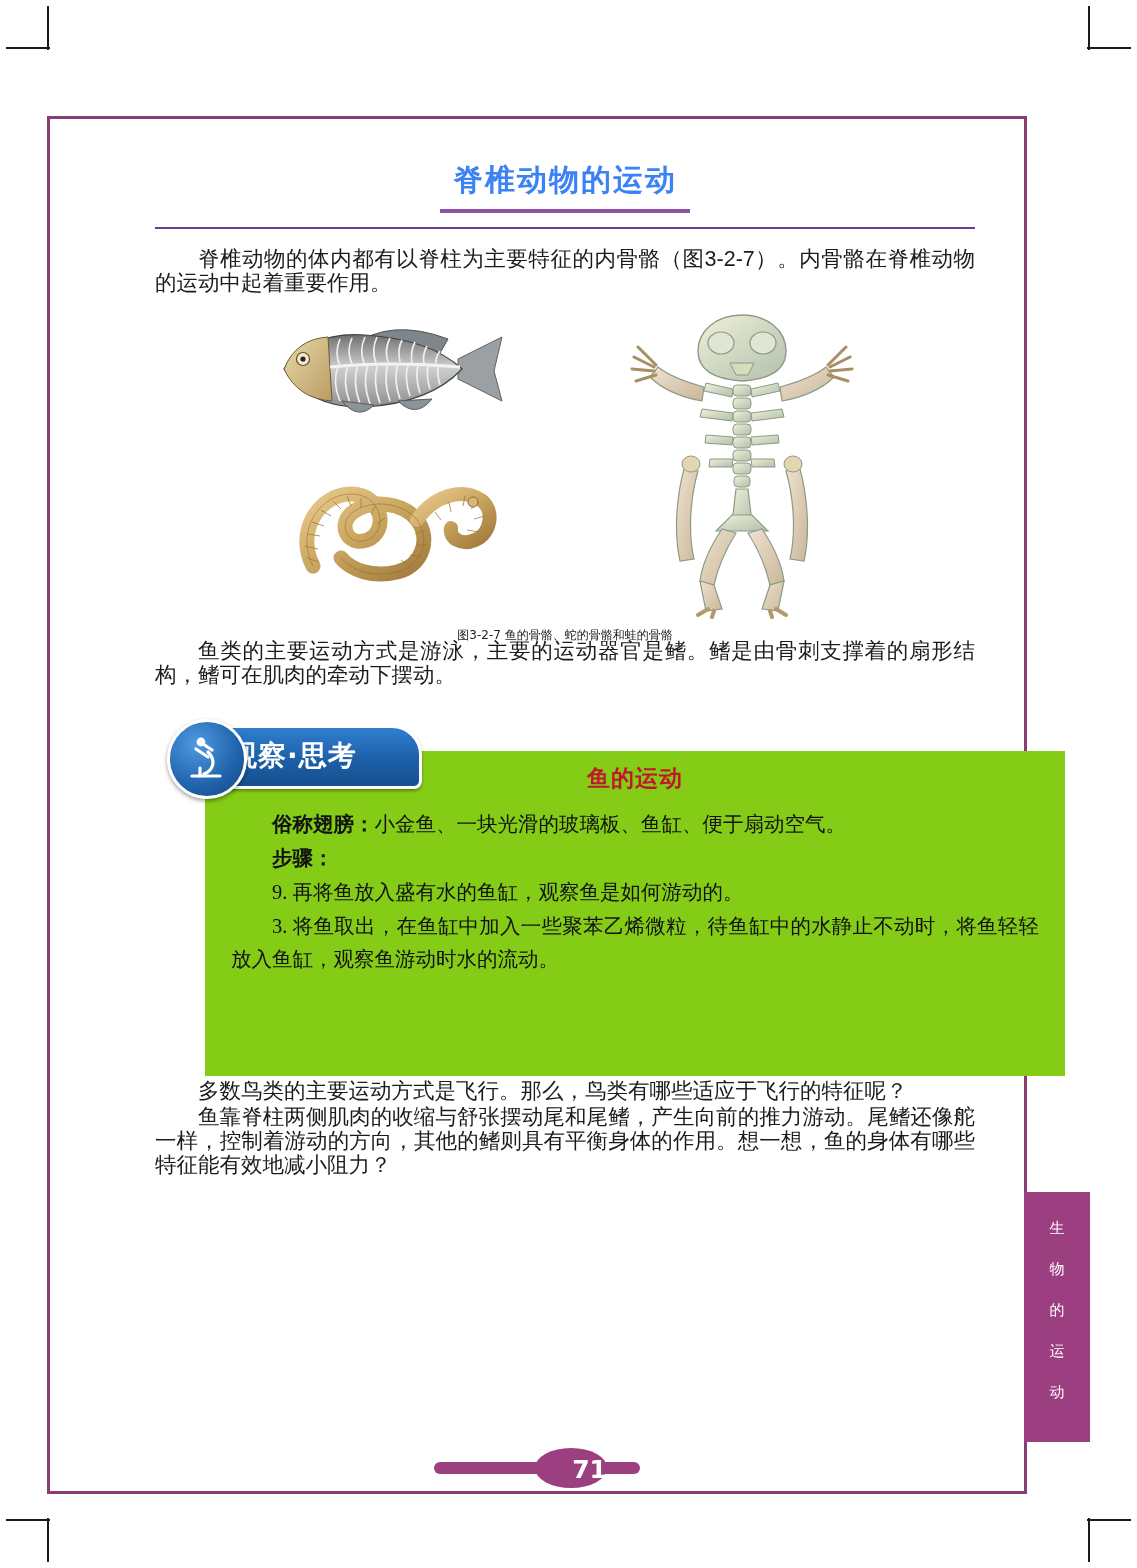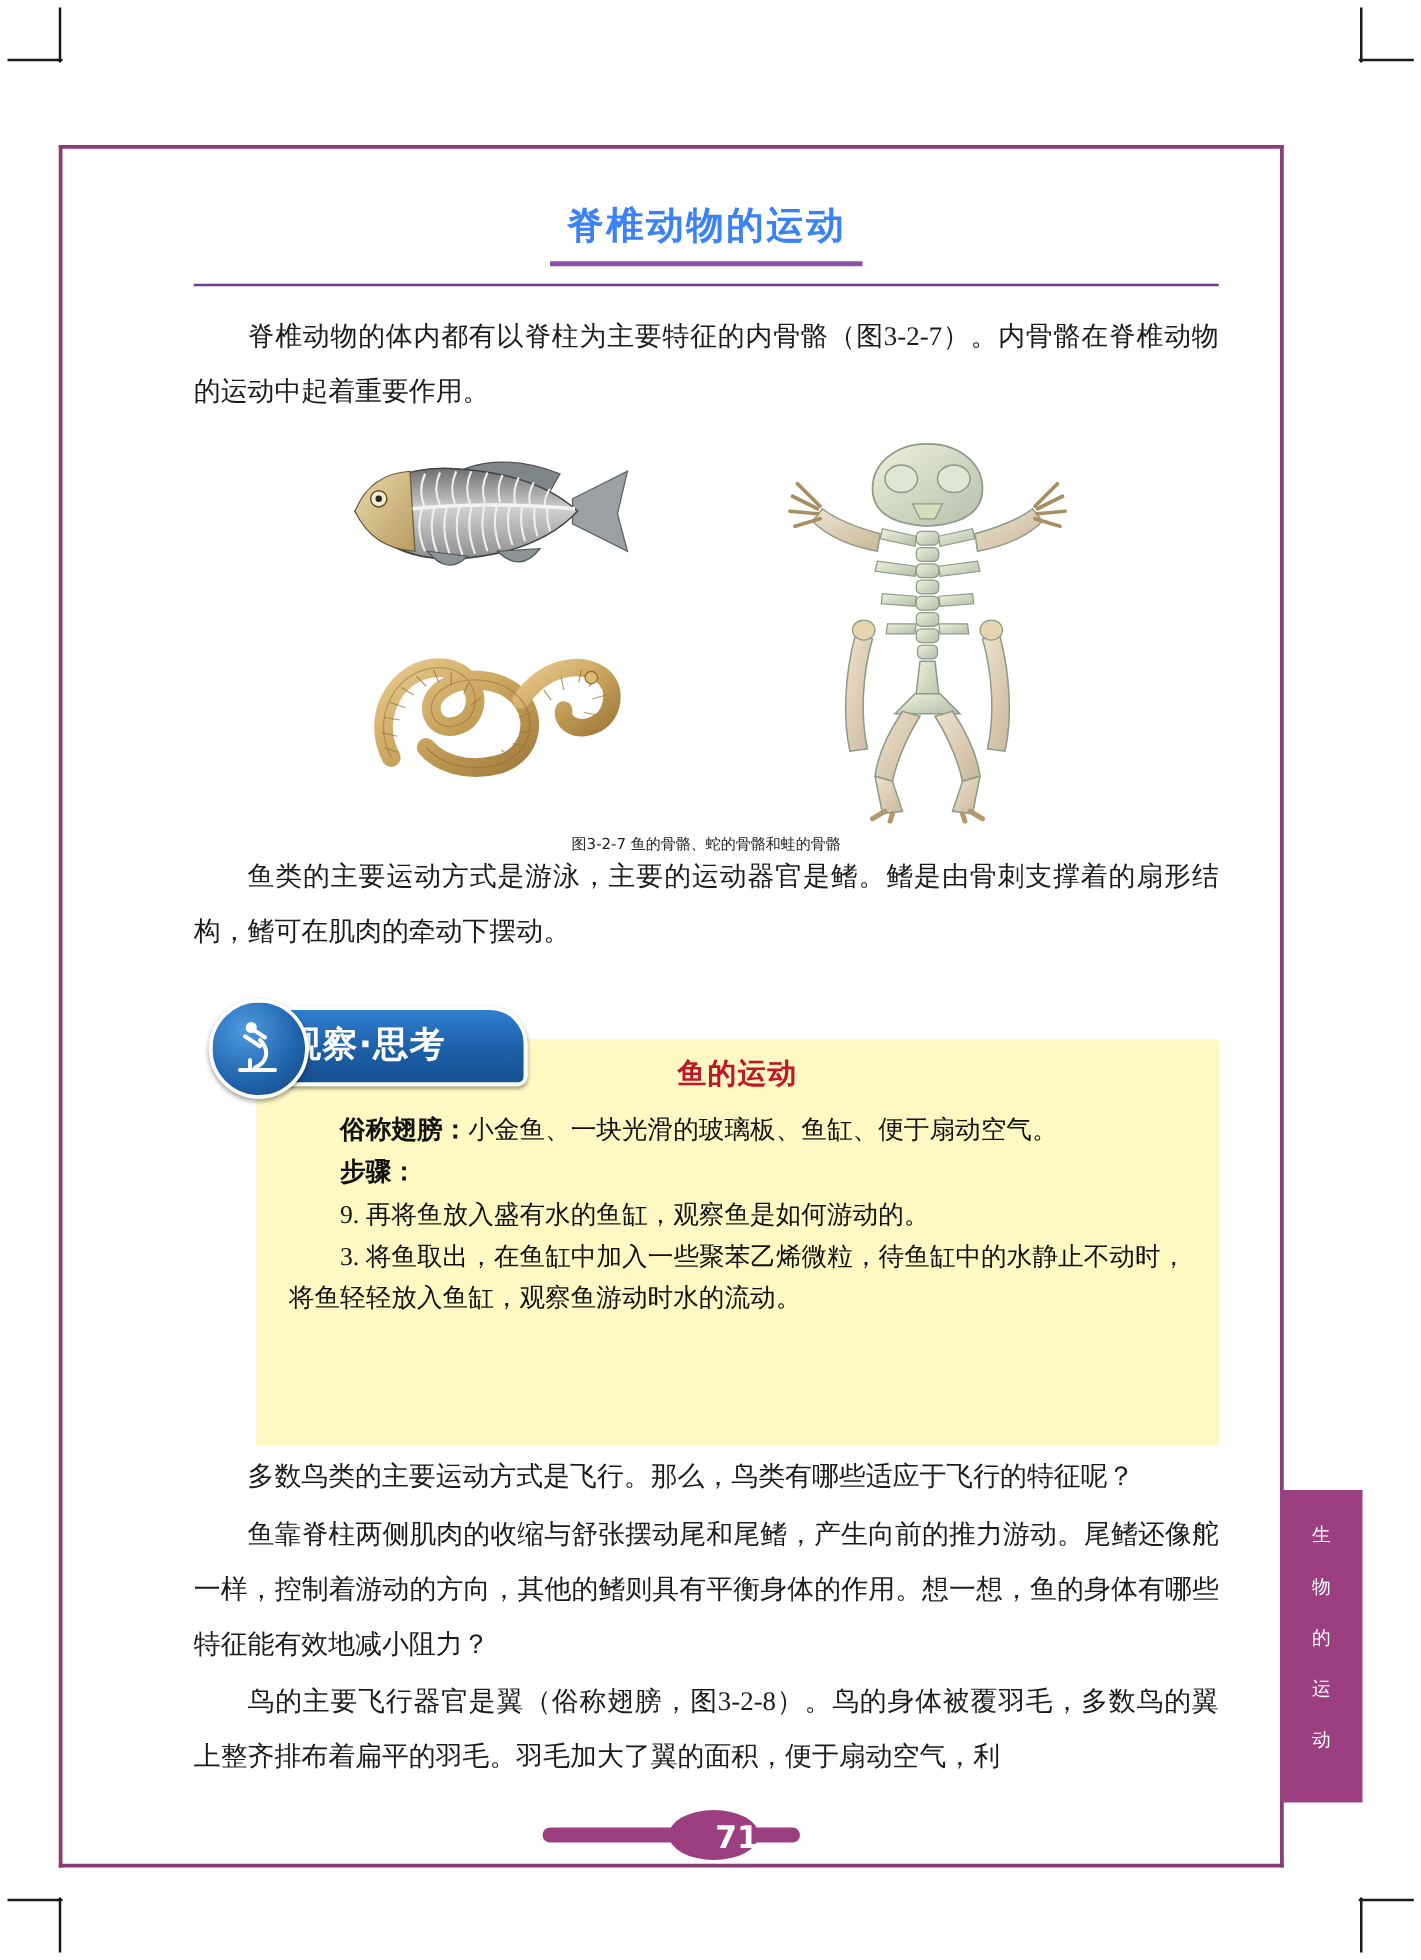--- a/index.html
+++ b/index.html
@@ -113,25 +113,25 @@
   .title-rule-wide {
     width: 820px;
     height: 2px;
     background: #6e3d88;
     margin: 6px 0 18px 0;
   }
 
   p.body {
     margin: 0 0 2px 0;
     font-size: 21.5px;
-    line-height: 44px;
+    line-height: 24px;
     color: #1b1b1b;
     text-indent: 2em;
     text-align: justify;
-    font-family: Liberation Serif, serif;
+    font-family: Liberation Sans, sans-serif;
   }
 
   
   .figure-area {
     position: relative;
     height: 330px;
     margin-top: 14px;
   }
   .fig-fish {
     position: absolute;
@@ -168,23 +168,23 @@
   
   .activity-wrap {
     position: relative;
     margin-top: 32px;
     height: 360px;
   }
   .activity-box {
     position: absolute;
     left: 50px;
     top: 32px;
-    width: 770px;
+    width: 860px;
     height: 325px;
-    background: #fef9c3;
+    background: #84cc16;
   }
   .activity-title {
     text-align: center;
     color: #c0172b;
     font-weight: bold;
     font-size: 23px;
     padding-top: 12px;
     font-family: "DejaVu Sans", sans-serif;
     letter-spacing: 1px;
   }
@@ -528,21 +528,20 @@
               <path d="M30,46 L30,54"></path>
             </g>
             <circle cx="31" cy="20" r="4.4" fill="#ffffff"></circle>
           </svg>
         </div>
       </div>
     </div>
 
     <p class="body">多数鸟类的主要运动方式是飞行。那么，鸟类有哪些适应于飞行的特征呢？</p>
     <p class="body">鱼靠脊柱两侧肌肉的收缩与舒张摆动尾和尾鳍，产生向前的推力游动。尾鳍还像舵一样，控制着游动的方向，其他的鳍则具有平衡身体的作用。想一想，鱼的身体有哪些特征能有效地减小阻力？</p>
-    <p class="body">鸟的主要飞行器官是翼（俗称翅膀，图3-2-8）。鸟的身体被覆羽毛，多数鸟的翼上整齐排布着扁平的羽毛。羽毛加大了翼的面积，便于扇动空气，利</p>
 
   </div>
 
   <div class="pagenum-bar"></div>
   <div class="pagenum-oval"></div>
   <div class="pagenum">71</div>
 
 </div>
 
 </body></html>

